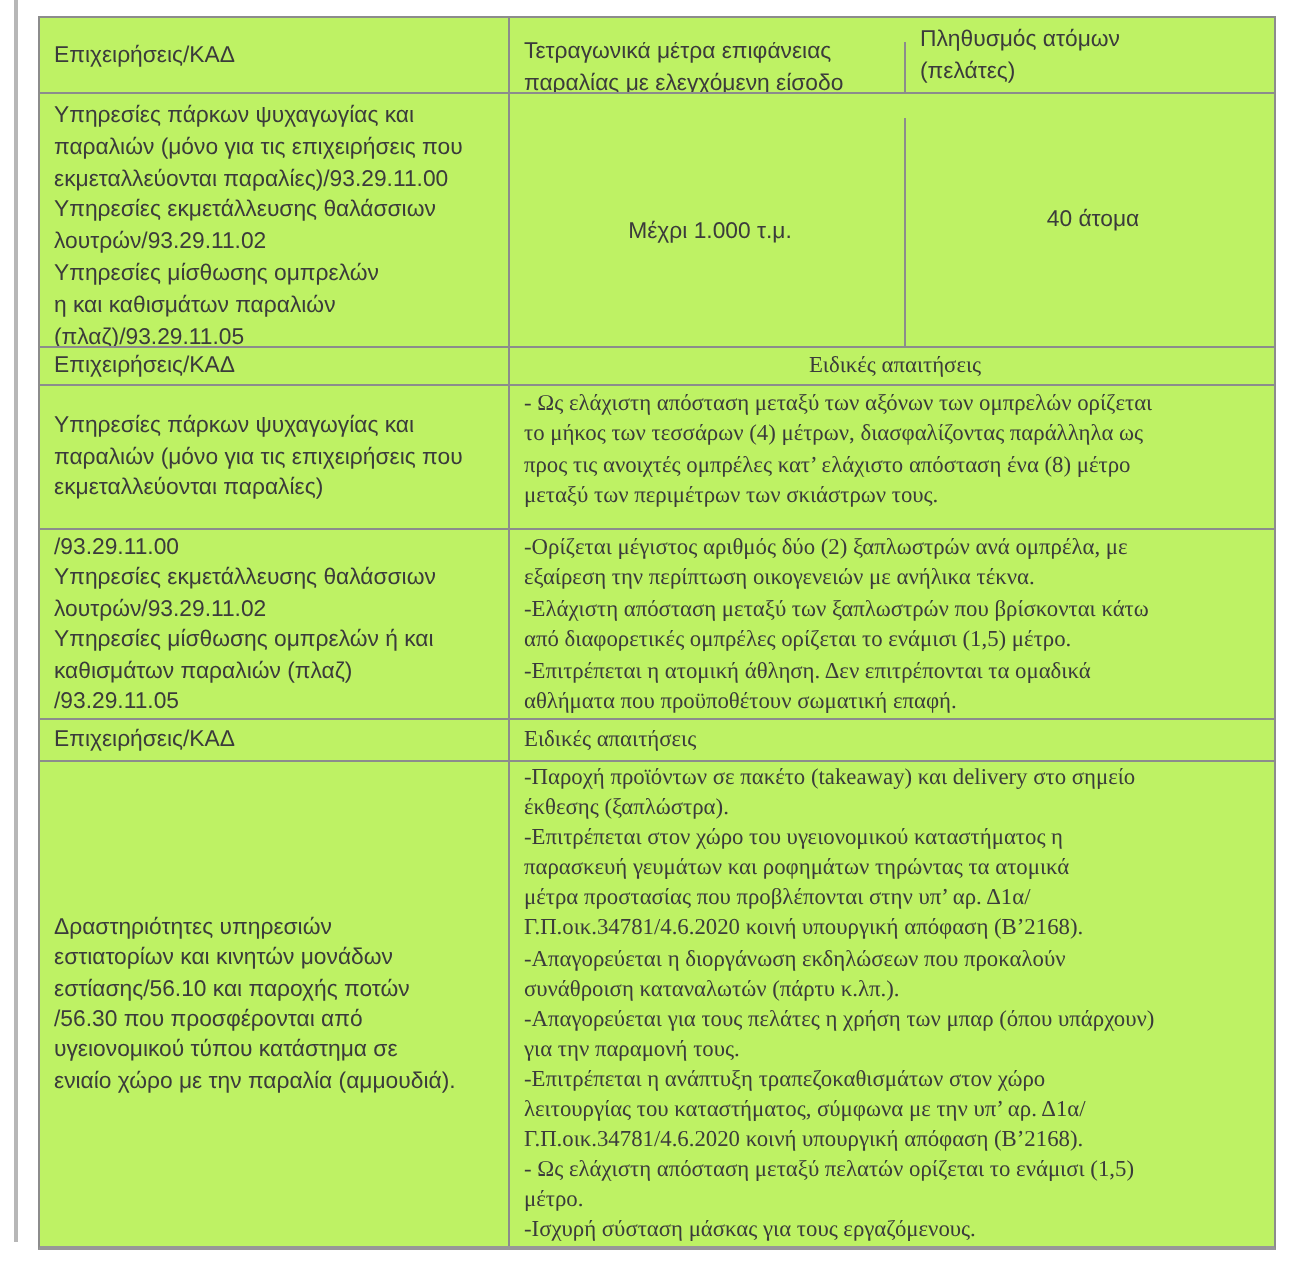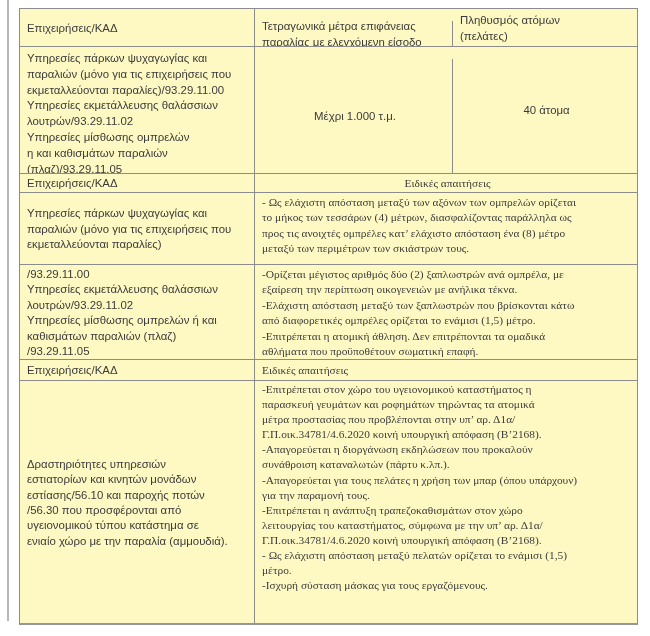--- a/index.html
+++ b/index.html
@@ -20,21 +20,21 @@
   .page-edge{
     position:absolute;left:7px;top:0;width:2px;height:621px;
     background:#b7b7b7;
   }
   .tbl{
     position:absolute;left:19px;top:8px;
     width:619px;height:617px;
     border:1px solid var(--bc);
     border-bottom:2px solid #979797;
     box-sizing:border-box;
-    background:#fef9c3;
+    background:#bef264;
   }
   .row{display:flex;width:100%;box-sizing:border-box;}
   .cell{
     box-sizing:border-box;
     border-right:1px solid var(--bc);
     border-bottom:1px solid var(--bc);
     padding:2px 4px 0 7px;
     white-space:pre-line;
     line-height:15.4px;
     overflow:hidden;
@@ -132,20 +132,22 @@
   </div>
 
   <div class="row r-s3 lastrow">
     <div class="cell c1 vcenter">Δραστηριότητες υπηρεσιών
 εστιατορίων και κινητών μονάδων
 εστίασης/56.10 και παροχής ποτών
 /56.30 που προσφέρονται από
 υγειονομικού τύπου κατάστημα σε
 ενιαίο χώρο με την παραλία (αμμουδιά).</div>
     <div class="cell c2b lastcol bullets bullets-tight">
+      <div class="bullet">-Παροχή προϊόντων σε πακέτο (takeaway) και delivery στο σημείο
+έκθεσης (ξαπλώστρα).</div>
       <div class="bullet">-Επιτρέπεται στον χώρο του υγειονομικού καταστήματος η
 παρασκευή γευμάτων και ροφημάτων τηρώντας τα ατομικά
 μέτρα προστασίας που προβλέπονται στην υπ’ αρ. Δ1α/
 Γ.Π.οικ.34781/4.6.2020 κοινή υπουργική απόφαση (Β’2168).</div>
       <div class="bullet">-Απαγορεύεται η διοργάνωση εκδηλώσεων που προκαλούν
 συνάθροιση καταναλωτών (πάρτυ κ.λπ.).</div>
       <div class="bullet">-Απαγορεύεται για τους πελάτες η χρήση των μπαρ (όπου υπάρχουν)
 για την παραμονή τους.</div>
       <div class="bullet">-Επιτρέπεται η ανάπτυξη τραπεζοκαθισμάτων στον χώρο
 λειτουργίας του καταστήματος, σύμφωνα με την υπ’ αρ. Δ1α/

